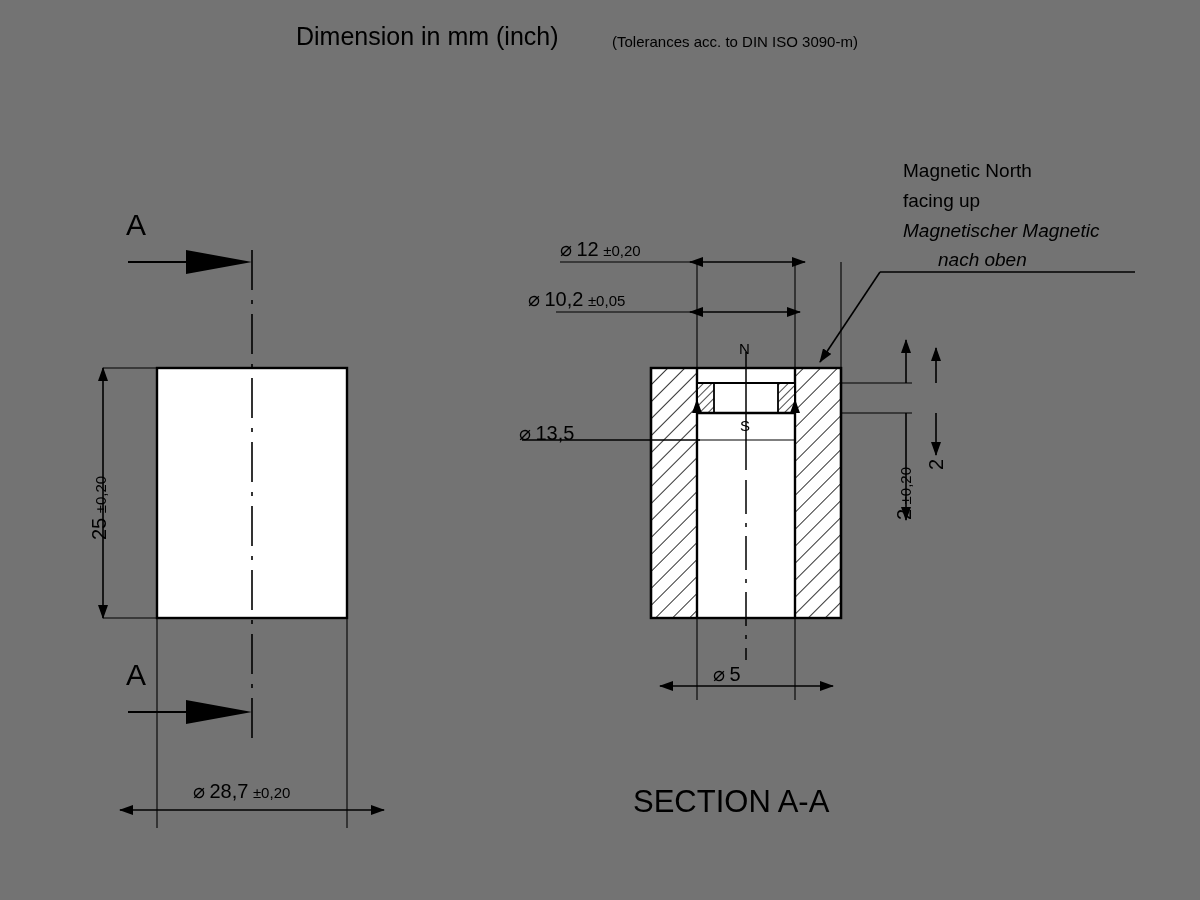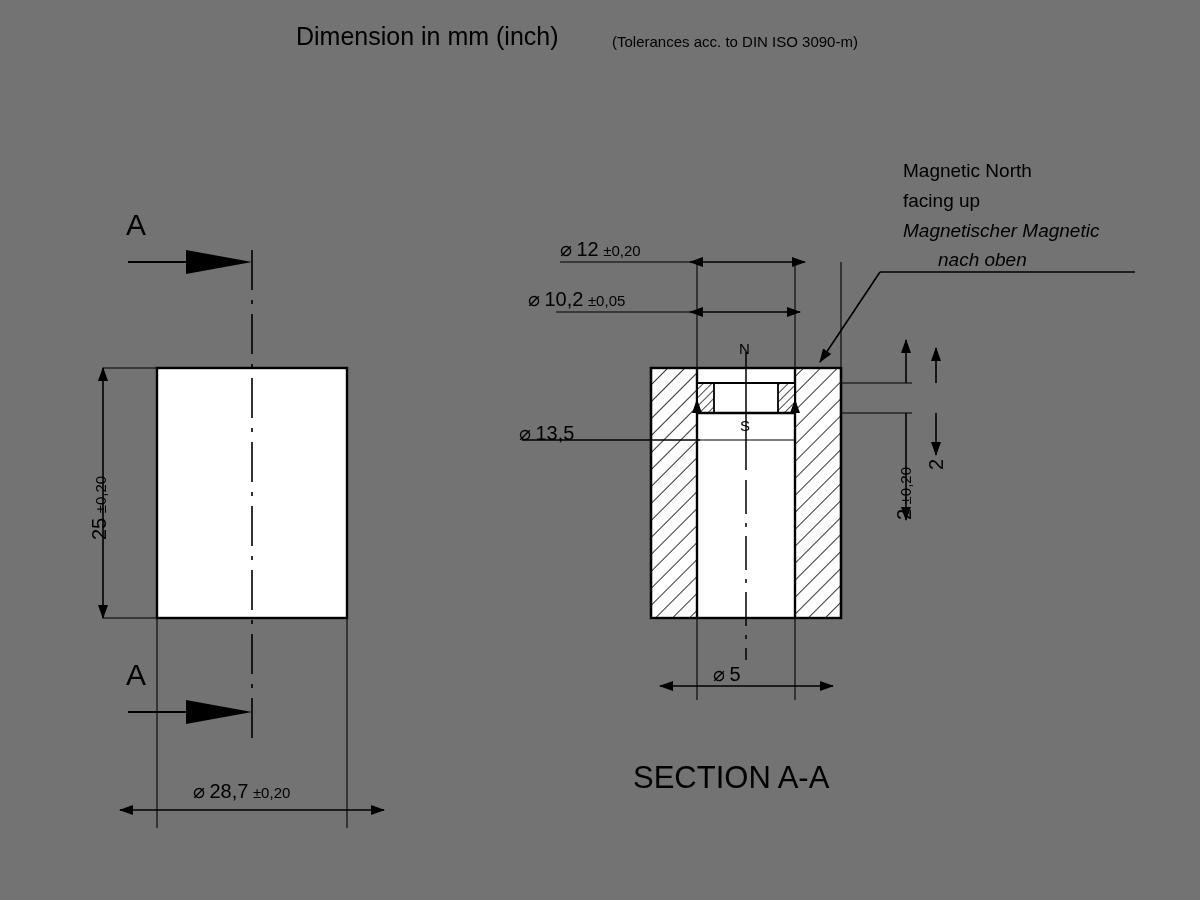--- a/index.html
+++ b/index.html
@@ -207,15 +207,15 @@
     <div class="rot90" style="position:absolute; left:0; top:0; white-space:nowrap;">
       <span class="dim">2</span>
     </div>
   </div>
 
   <div class="txt note" style="left:903px; top:160px;">Magnetic North</div>
   <div class="txt note" style="left:903px; top:190px;">facing up</div>
   <div class="txt note-ital" style="left:903px; top:220px;">Magnetischer Magnetic</div>
   <div class="txt note-ital" style="left:903px; top:249px;margin-left:35px;">nach oben</div>
 
-  <div class="txt section-title" style="left:633px; top:760px;">SECTION A-A</div>
+  <div class="txt section-title" style="left:633px; top:784px;">SECTION A-A</div>
 
 </div>
 
 </body></html>

